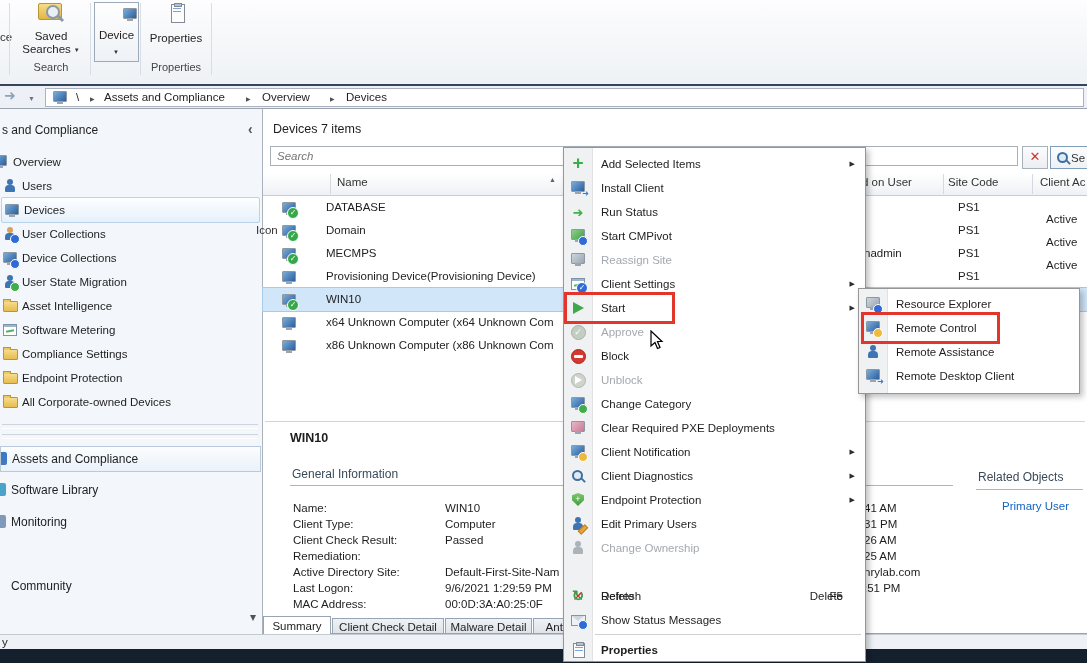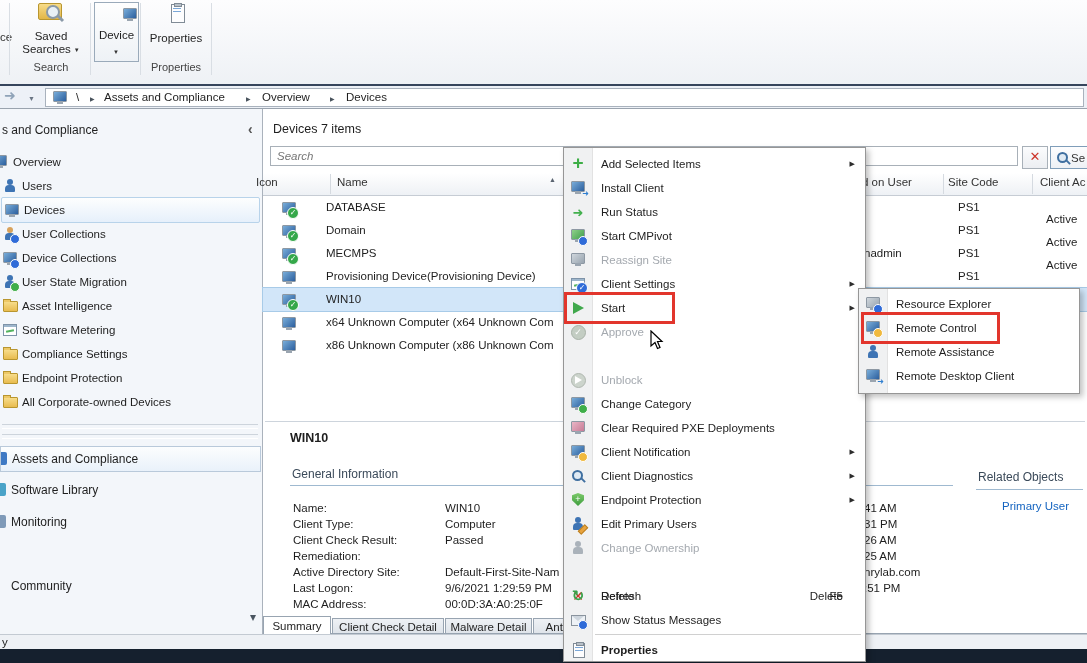--- a/index.html
+++ b/index.html
@@ -282,21 +282,21 @@
 <input id="searchbox" class="abs" placeholder="Search" style="">
 <div id="clearbtn" class="abs">
   <span class="g-xred"></span>
 </div>
 <div id="searchbtn" class="abs">
   <span class="ih abs" style="left:4px;top:3px;"><span class="i-magnifier"></span></span>
   <span class="abs" style="left:20px;top:2px;color:#333;">Se</span>
 </div>
 
 <div id="colhdr" class="abs"></div>
-<span class="abs hlbl" style="left:256px;">Icon</span>
+<span class="abs hlbl" style="left:256px;margin-top:48px;">Icon</span>
 <span class="abs hlbl" style="left:337px;">Name</span>
 <span class="abs g-sort" style="left:549px;top:172px;"></span>
 <span class="abs hlbl" style="left:862px;">d on User</span>
 <span class="abs hlbl" style="left:948px;">Site Code</span>
 <span class="abs hlbl" style="left:1040px;">Client Ac</span>
 <div class="abs colsep" style="left:330px;"></div>
 <div class="abs colsep" style="left:943px;"></div>
 <div class="abs colsep" style="left:1032px;"></div>
 
 <div class="abs lrow" style="top:196px;">
@@ -436,20 +436,26 @@
       </span>
     <span class="lbl">Start</span>
     <span class="sub"></span>
   </div>
   <div class="mi dis" style="top:172px;">
     <span class="ic">
         <span class="i-circle c-approve"></span>
       </span>
     <span class="lbl">Approve</span>
   </div>
+  <div class="mi" style="top:196px;">
+    <span class="ic">
+        <span class="i-circle c-block"></span>
+      </span>
+    <span class="lbl">Block</span>
+  </div>
   <div class="mi dis" style="top:220px;">
     <span class="ic">
         <span class="i-circle c-unblock">
           <span class="i-play small"></span>
         </span>
       </span>
     <span class="lbl">Unblock</span>
   </div>
   <div class="mi" style="top:244px;">
     <span class="ic">

